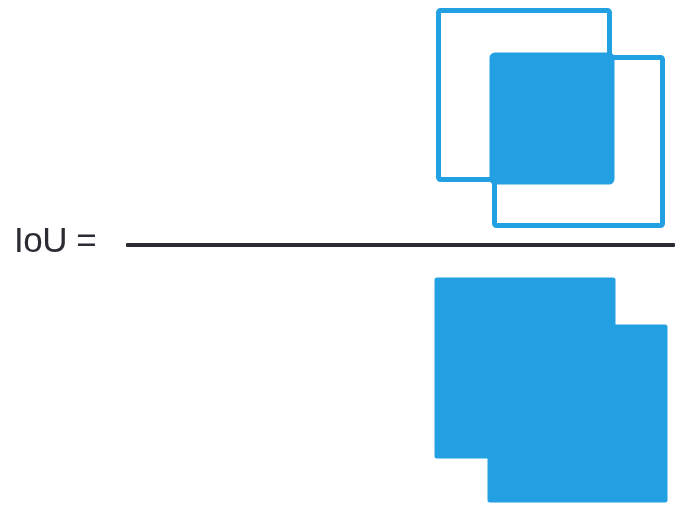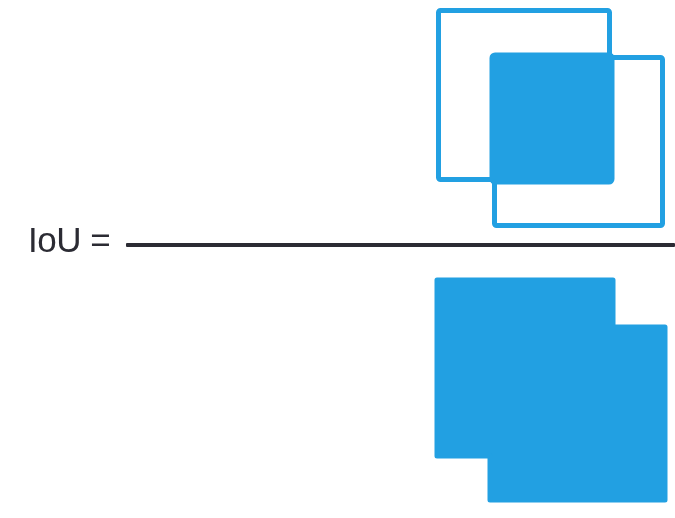--- a/index.html
+++ b/index.html
@@ -16,21 +16,21 @@
   #stage {
     position: relative;
     width: 675px;
     height: 518px;
     background: #ffffff;
   }
 
   
   .formula-lhs {
     position: absolute;
-    left: 28px;
+    left: 14px;
     top: 222px;
     font-size: 35px;
     font-weight: 400;
     color: #2b2b33;
     letter-spacing: -0.5px;
     white-space: nowrap;
     line-height: 1;
   }
   .numerator {
     position: absolute;

